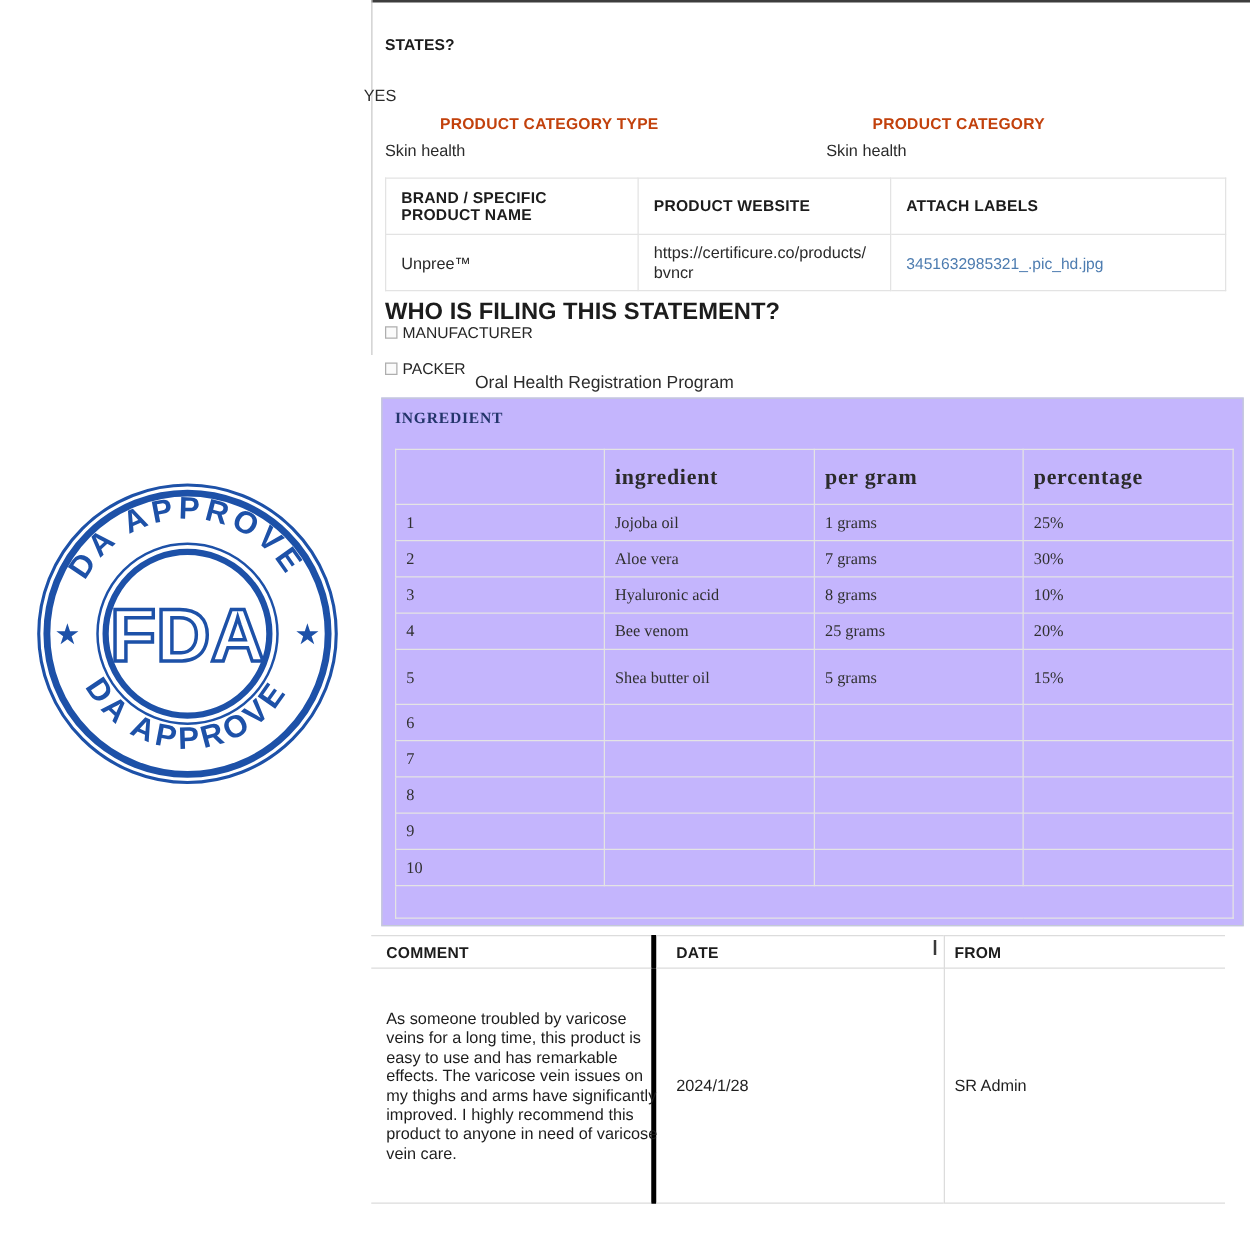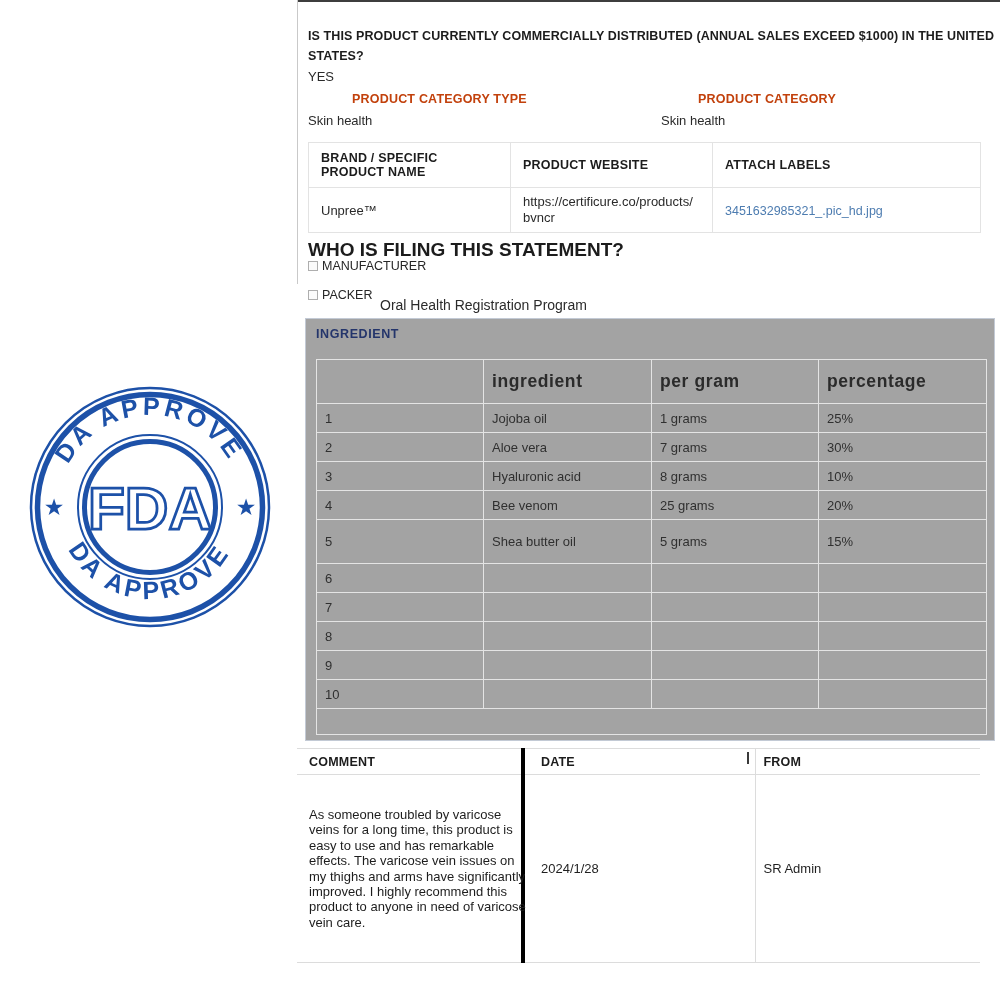--- a/index.html
+++ b/index.html
@@ -5,42 +5,42 @@
   * { margin:0; padding:0; box-sizing:border-box; }
   html,body { background:#ffffff; }
   body { font-family:"Liberation Sans", sans-serif; color:#1f1f1f; }
   .page { position:relative; width:1000px; height:1000px; background:#fff; overflow:hidden; }
 
   
   .top-edge { position:absolute; left:297px; top:0; width:703px; height:2px; background:#3d3d3d; }
   .left-edge { position:absolute; left:297px; top:0; width:1px; height:284px; background:#c9c9c9; }
 
   .q-block { position:absolute; left:308px; top:26px; width:690px; font-weight:700; font-size:12.5px; line-height:20px; letter-spacing:.1px; color:#1c1c1c; }
-  .answer-yes { position:absolute; left:308px; top:69px; font-size:13px; color:#2a2a2a; }
+  .answer-yes { position:absolute; left:291px; top:69px; font-size:13px; color:#2a2a2a; }
 
   .cat-label { position:absolute; top:92px; font-weight:700; font-size:12.5px; color:#c2410c; letter-spacing:.2px;margin-left:44px; }
   .cat-value { position:absolute; top:113px; font-size:13px; color:#2a2a2a; }
 
   
   table.brand { position:absolute; left:308px; top:142px; width:672px; border-collapse:collapse; table-layout:fixed; }
   table.brand th, table.brand td { border:1px solid #e3e3e3; text-align:left; padding:6px 12px;margin-left:46px; }
   table.brand th { font-weight:700; font-size:12.5px; color:#1c1c1c; height:45px; vertical-align:middle; letter-spacing:.2px; }
   table.brand td { font-size:13px; height:45px; vertical-align:middle; color:#2a2a2a; }
   td.website { word-break:break-all; line-height:16px; }
   td.attach a { color:#4d7cb0; text-decoration:none; font-size:12.5px; }
 
   .filer-q { position:absolute; left:308px; top:239px; font-weight:700; font-size:19px; color:#1c1c1c; }
   .cb-row { position:absolute; left:308px; top:259px; display:flex; gap:15px; align-items:flex-start;flex-direction:column; }
   .cb-item { display:flex; align-items:center; gap:4px; font-size:12.5px; color:#262626; }
   .cb-box { width:10px; height:10px; border:1px solid #aeaeae; background:#fbfbfb; display:inline-block; }
 
   .program-title { position:absolute; left:380px; top:297px; width:620px; font-size:14px; color:#2b2b2b; }
 
   
-  .ing-panel { position:absolute; left:305px; top:318px; width:690px; height:423px; border:1px solid #c3cad5; background:#a3a3a3; }
+  .ing-panel { position:absolute; left:305px; top:318px; width:690px; height:423px; border:1px solid #c3cad5; background:#c4b5fd;font-family:Liberation Serif, serif; }
   .ing-label { position:absolute; left:10px; top:8px; font-weight:700; font-size:12.5px; letter-spacing:.6px; color:#24356b; }
   table.ing { position:absolute; left:10px; top:40px; width:670px; border-collapse:collapse; table-layout:fixed; }
   table.ing th, table.ing td { border:1px solid #e4e4e4; text-align:left; padding:2px 8px; vertical-align:middle; }
   table.ing th { font-weight:700; font-size:17.5px; letter-spacing:.6px; color:#2b2b2b; height:44px; }
   table.ing td { font-size:13px; color:#303030; height:29px; }
   table.ing tr.tall td { height:44px; }
   table.ing td.footer { height:26px; border-left:1px solid #e4e4e4; border-right:1px solid #e4e4e4; }
 
   
   table.cmt { position:absolute; left:297px; top:748px; width:683px; border-collapse:collapse; table-layout:fixed; border-top:1px solid #dcdcdc; border-bottom:1px solid #dcdcdc; }
@@ -59,21 +59,20 @@
 </style>
 </head>
 <body>
 
 <div class="page">
 
   <div class="top-edge"></div>
   <div class="left-edge"></div>
 
   <div class="q-block">
-    <div>IS THIS PRODUCT CURRENTLY COMMERCIALLY DISTRIBUTED (ANNUAL SALES EXCEED $1000) IN THE UNITED</div>
     <div>STATES?</div>
   </div>
   <div class="answer-yes">YES</div>
 
   <div class="cat-label" style="left:308px;">PRODUCT CATEGORY TYPE</div>
   <div class="cat-value" style="left:308px;">Skin health</div>
   <div class="cat-label" style="left:654px;">PRODUCT CATEGORY</div>
   <div class="cat-value" style="left:661px;">Skin health</div>
 
   <table class="brand">

